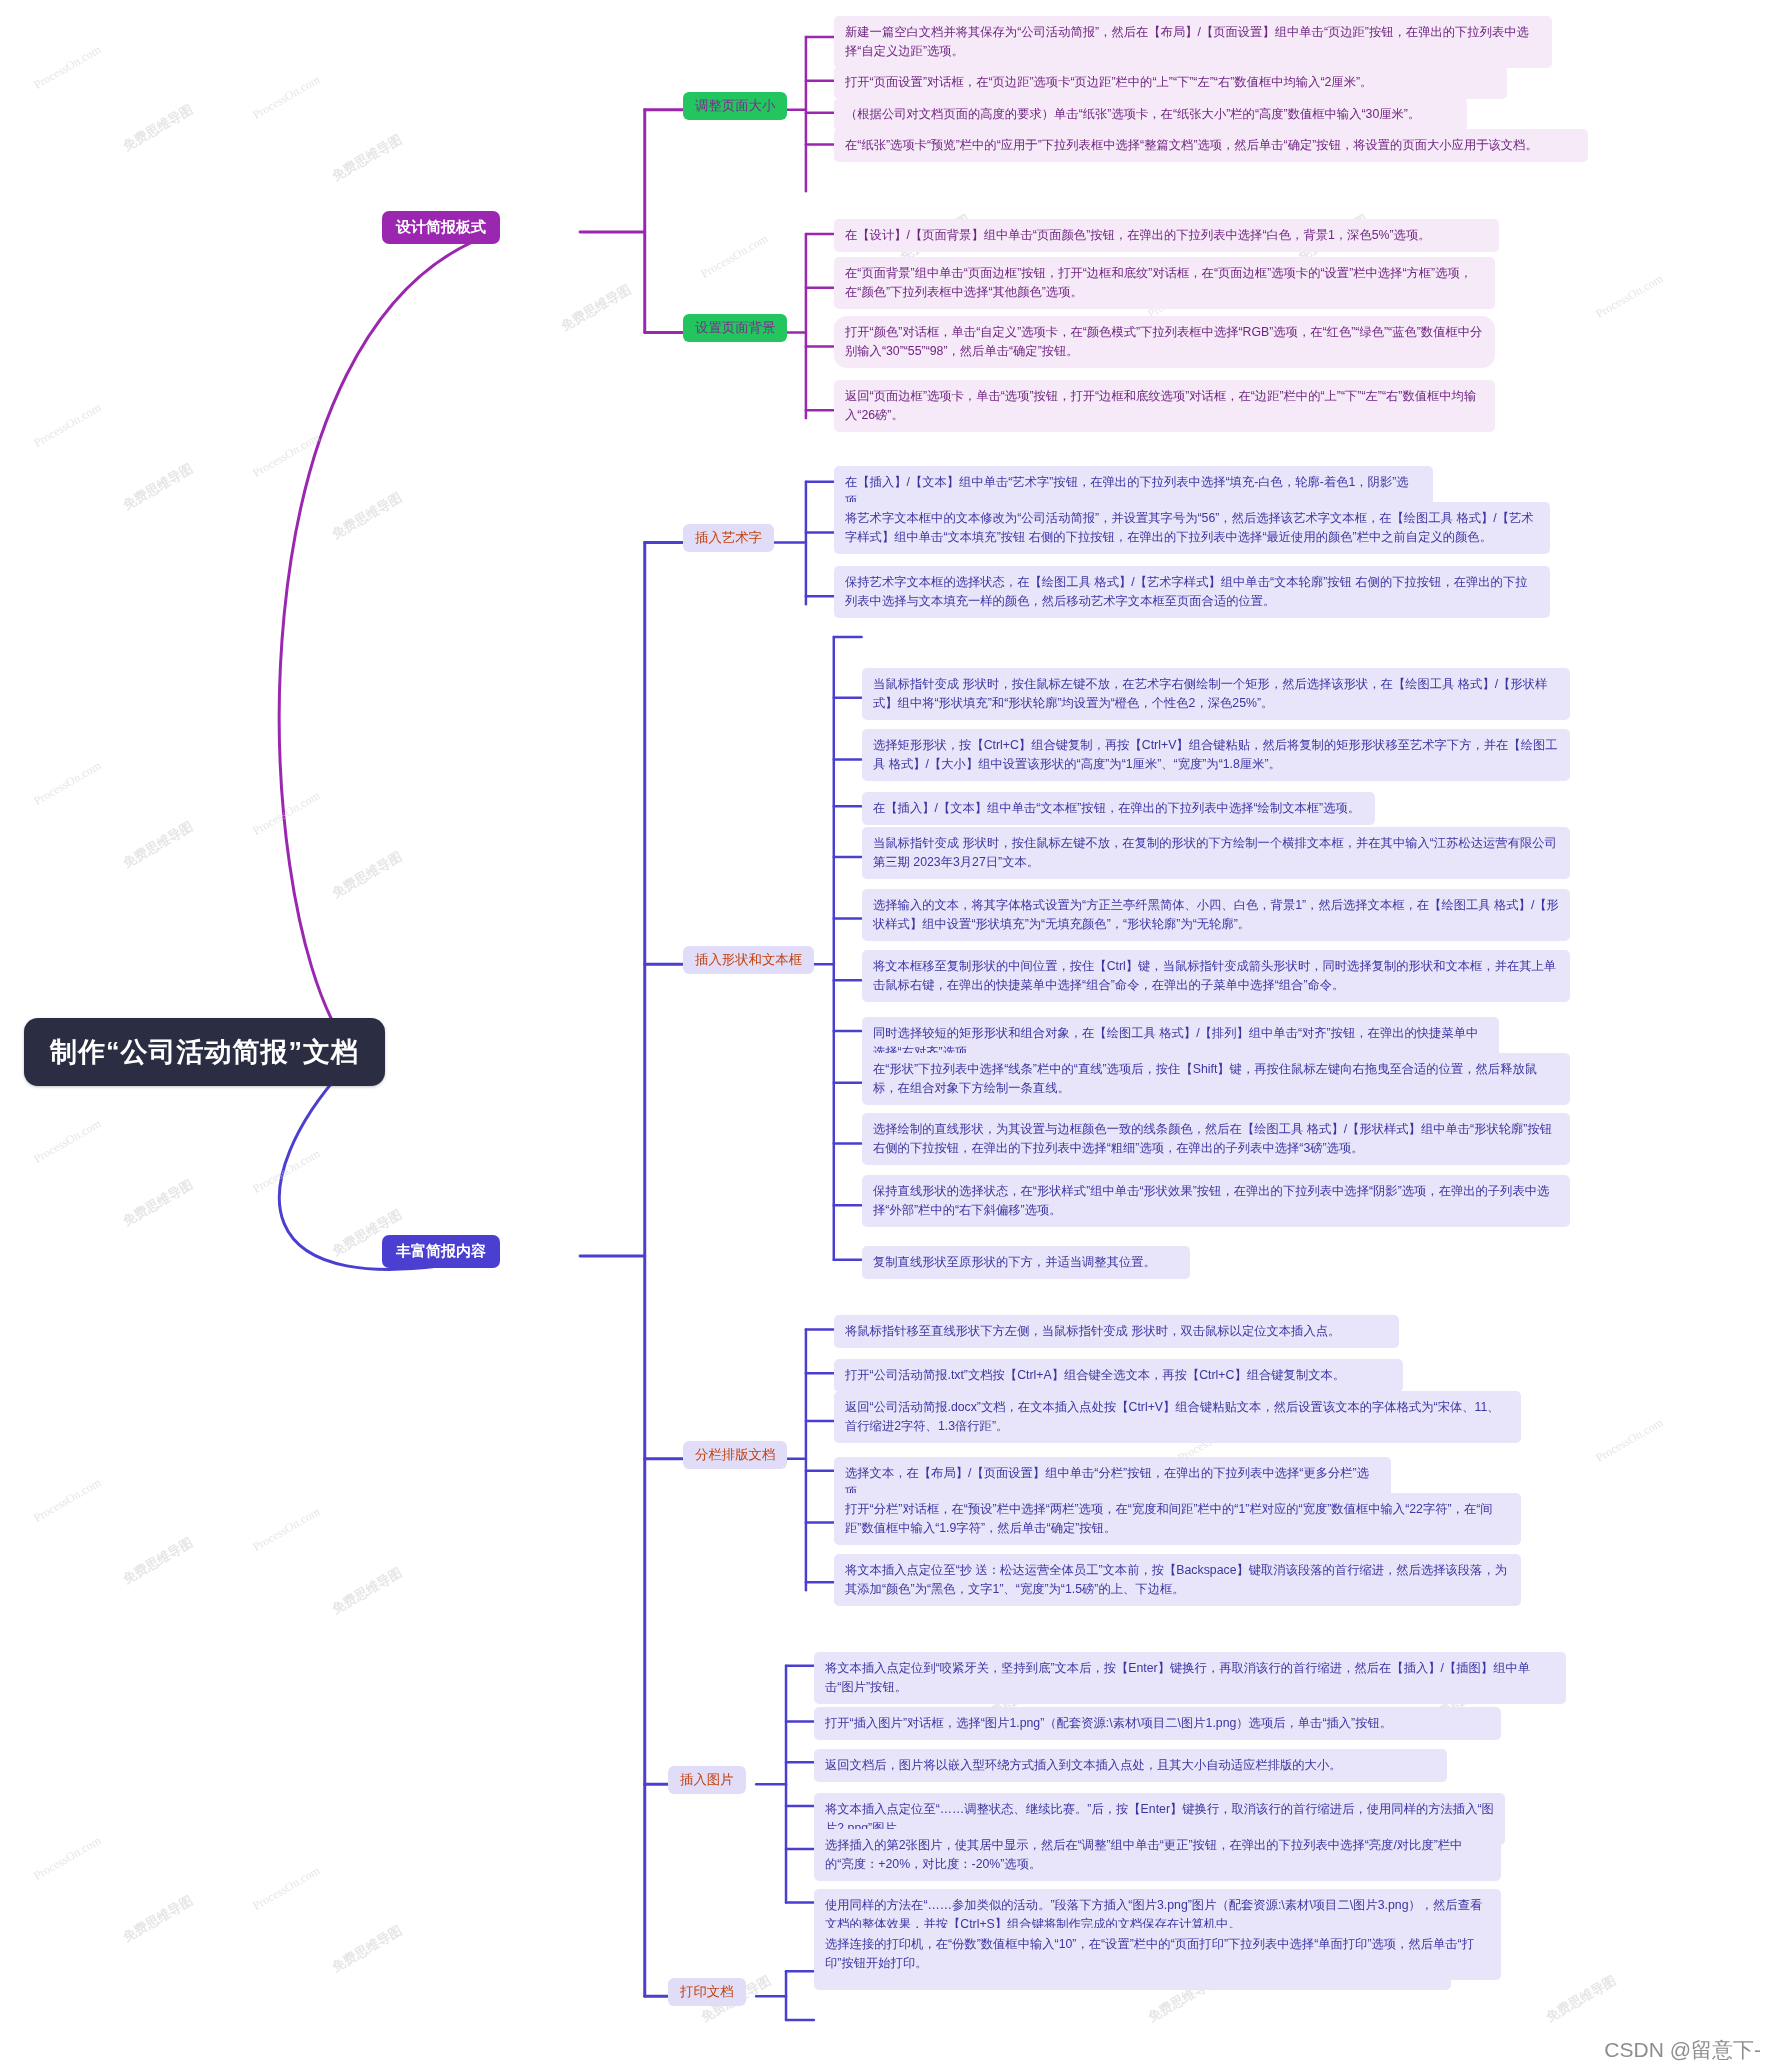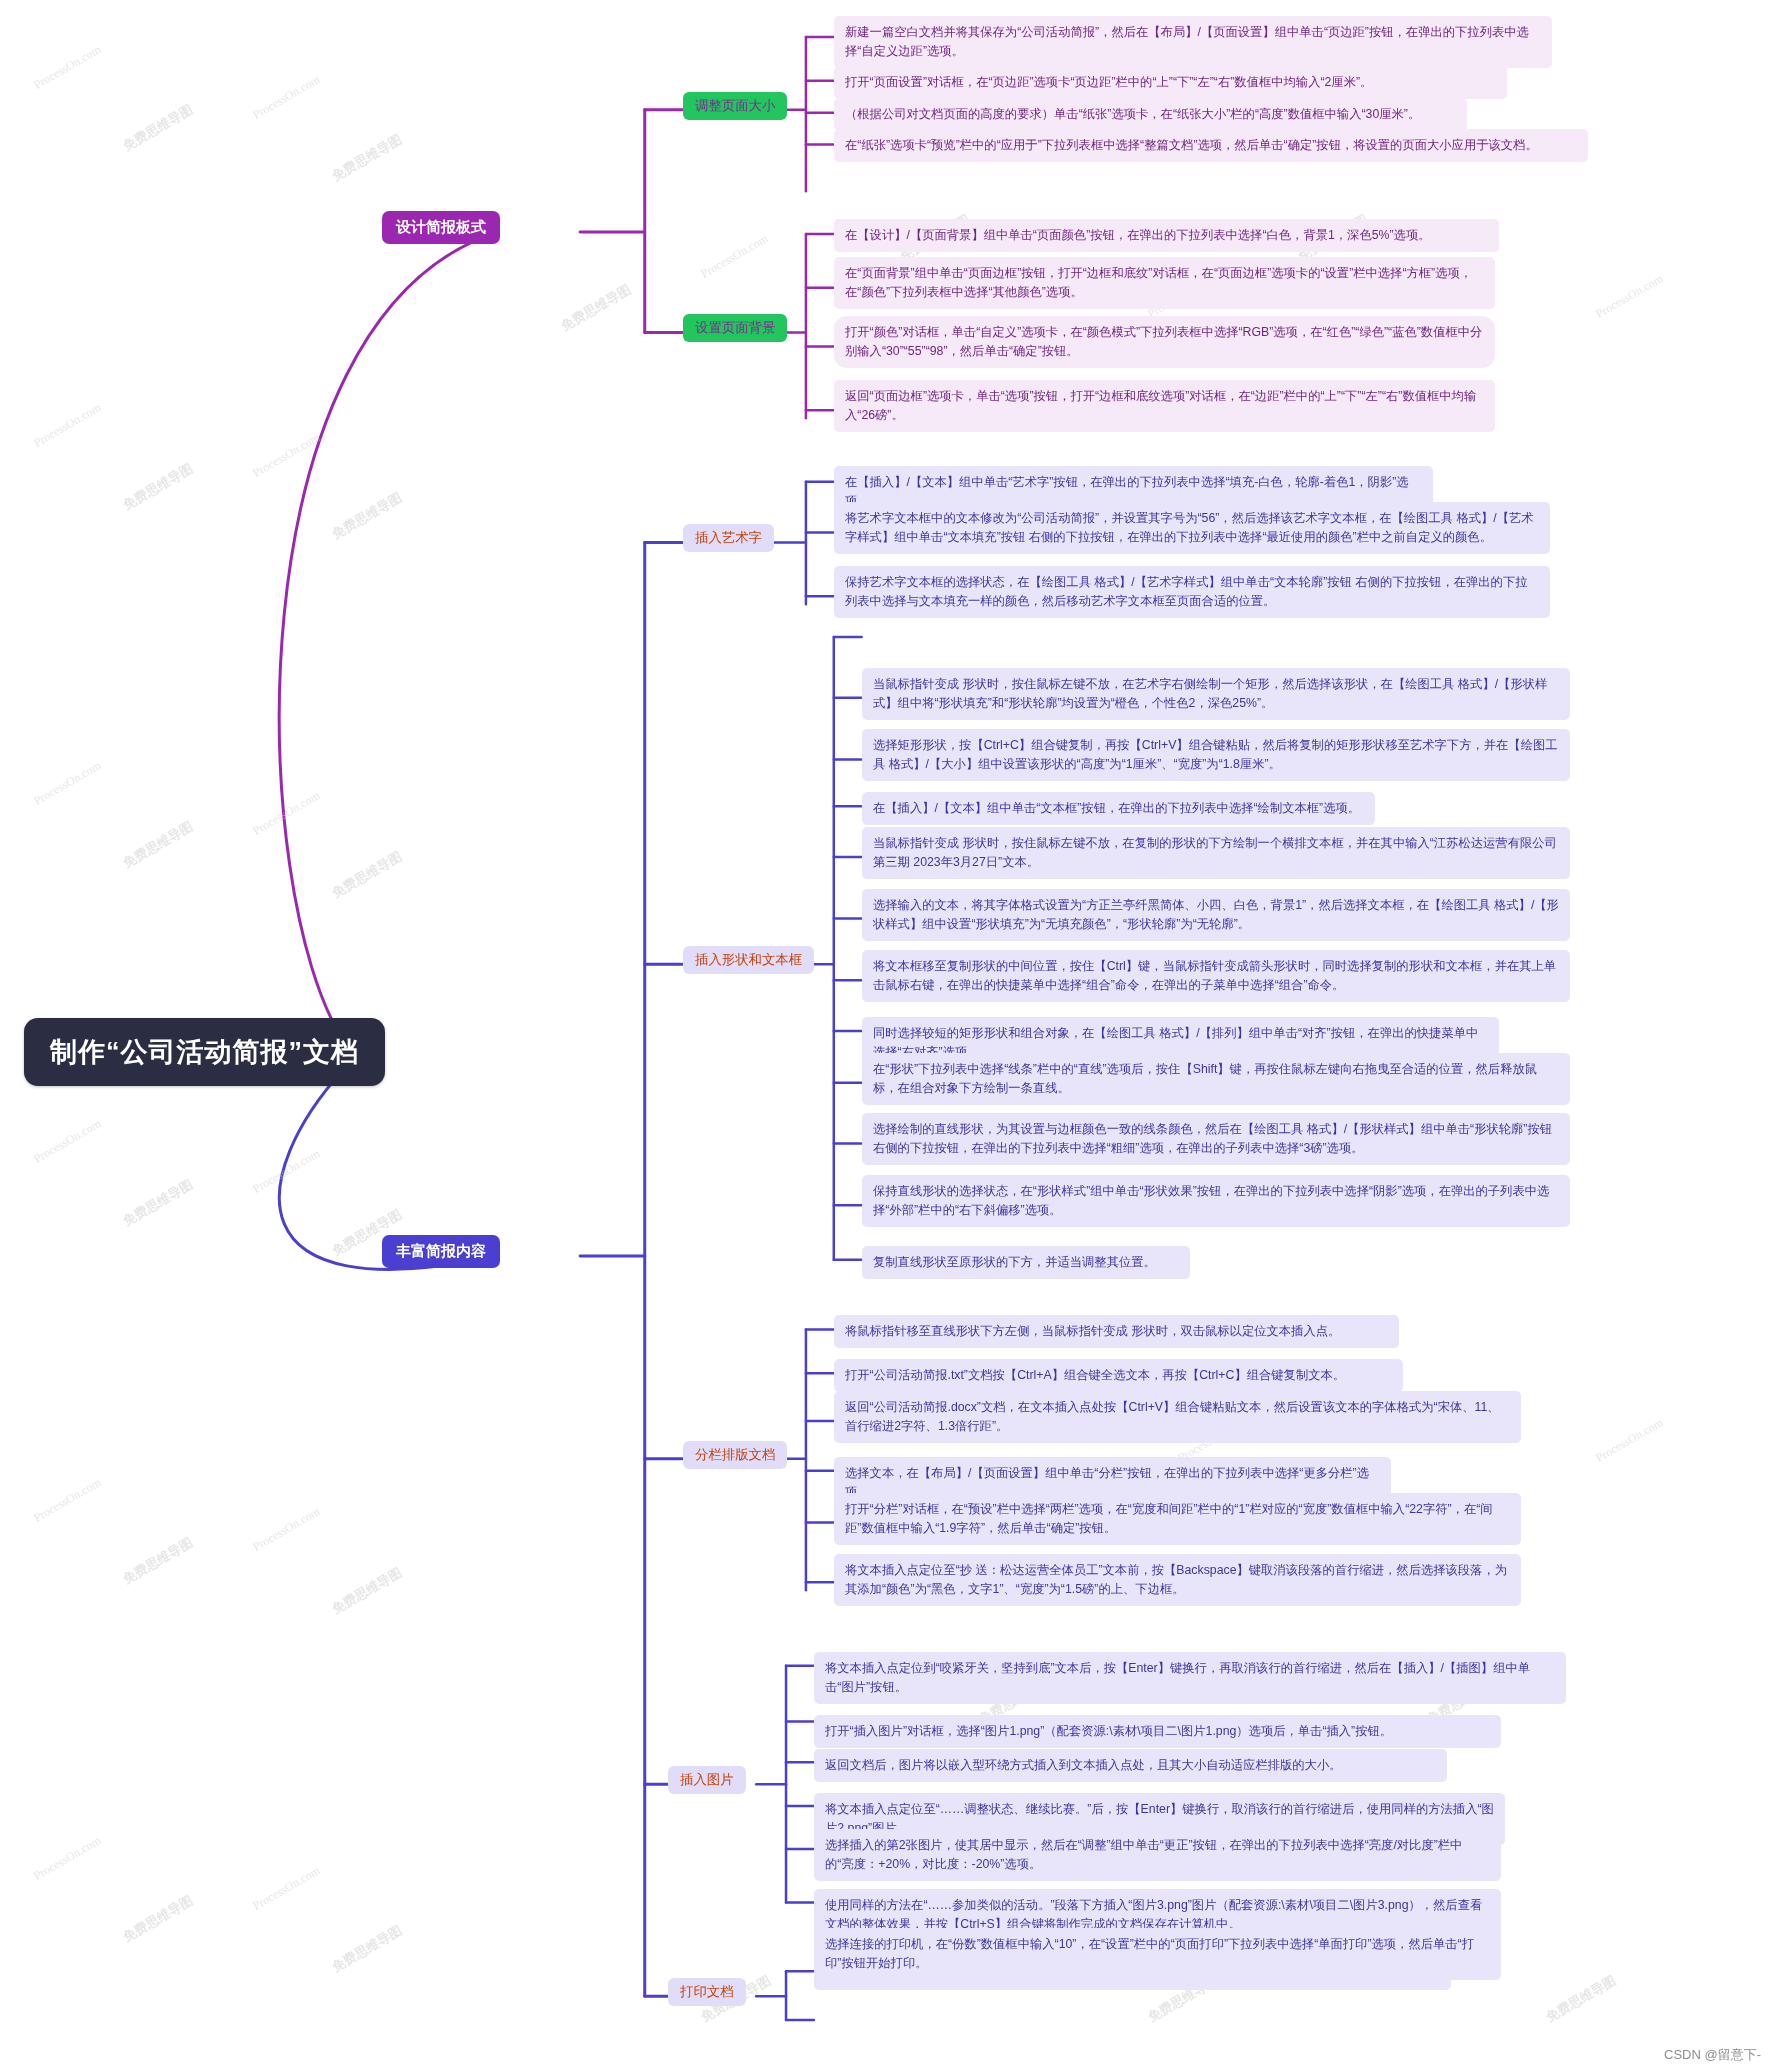--- a/index.html
+++ b/index.html
@@ -47,21 +47,21 @@
   .leaf{
     position:absolute;border-radius:5px;padding:7px 11px;
     font-size:12.3px;line-height:1.55;z-index:2;
     box-sizing:border-box;
   }
   .leaf.purple{background:#f6e9f8;color:#6e2580;}
   .leaf.indigo{background:#e8e5fb;color:#3b35a0;}
 
   
   .credit{
-    position:absolute;right:18px;bottom:8px;color:#8d8d8d;font-size:13px;
+    position:absolute;right:18px;bottom:8px;color:#8d8d8d;font-size:21px;
     font-family:"Liberation Sans",sans-serif;
   }
 </style>
 </head>
 <body>
 
 <div id="map">
 
   <svg id="links" viewBox="0 0 1788 2082">
     <g fill="none" stroke-linecap="round">
@@ -223,21 +223,21 @@
   <div class="topic indigo" style="left:683px;top:1441px;">分栏排版文档</div>
   <div class="leaf indigo" style="left:834px;top:1315px;width:565px;">将鼠标指针移至直线形状下方左侧，当鼠标指针变成 形状时，双击鼠标以定位文本插入点。</div>
   <div class="leaf indigo" style="left:834px;top:1359px;width:569px;">打开“公司活动简报.txt”文档按【Ctrl+A】组合键全选文本，再按【Ctrl+C】组合键复制文本。</div>
   <div class="leaf indigo" style="left:834px;top:1391px;width:687px;">返回“公司活动简报.docx”文档，在文本插入点处按【Ctrl+V】组合键粘贴文本，然后设置该文本的字体格式为“宋体、11、首行缩进2字符、1.3倍行距”。</div>
   <div class="leaf indigo" style="left:834px;top:1457px;width:557px;">选择文本，在【布局】/【页面设置】组中单击“分栏”按钮，在弹出的下拉列表中选择“更多分栏”选项。</div>
   <div class="leaf indigo" style="left:834px;top:1493px;width:687px;">打开“分栏”对话框，在“预设”栏中选择“两栏”选项，在“宽度和间距”栏中的“1”栏对应的“宽度”数值框中输入“22字符”，在“间距”数值框中输入“1.9字符”，然后单击“确定”按钮。</div>
   <div class="leaf indigo" style="left:834px;top:1554px;width:687px;">将文本插入点定位至“抄 送：松达运营全体员工”文本前，按【Backspace】键取消该段落的首行缩进，然后选择该段落，为其添加“颜色”为“黑色，文字1”、“宽度”为“1.5磅”的上、下边框。</div>
 
   <div class="topic indigo" style="left:668px;top:1766px;">插入图片</div>
   <div class="leaf indigo" style="left:814px;top:1652px;width:752px;">将文本插入点定位到“咬紧牙关，坚持到底”文本后，按【Enter】键换行，再取消该行的首行缩进，然后在【插入】/【插图】组中单击“图片”按钮。</div>
-  <div class="leaf indigo" style="left:814px;top:1707px;width:687px;margin-top:8px;">打开“插入图片”对话框，选择“图片1.png”（配套资源:\素材\项目二\图片1.png）选项后，单击“插入”按钮。</div>
+  <div class="leaf indigo" style="left:814px;top:1707px;width:687px;">打开“插入图片”对话框，选择“图片1.png”（配套资源:\素材\项目二\图片1.png）选项后，单击“插入”按钮。</div>
   <div class="leaf indigo" style="left:814px;top:1749px;width:633px;">返回文档后，图片将以嵌入型环绕方式插入到文本插入点处，且其大小自动适应栏排版的大小。</div>
   <div class="leaf indigo" style="left:814px;top:1793px;width:691px;">将文本插入点定位至“……调整状态、继续比赛。”后，按【Enter】键换行，取消该行的首行缩进后，使用同样的方法插入“图片2.png”图片。</div>
   <div class="leaf indigo" style="left:814px;top:1829px;width:687px;">选择插入的第2张图片，使其居中显示，然后在“调整”组中单击“更正”按钮，在弹出的下拉列表中选择“亮度/对比度”栏中的“亮度：+20%，对比度：-20%”选项。</div>
   <div class="leaf indigo" style="left:814px;top:1889px;width:687px;">使用同样的方法在“……参加类似的活动。”段落下方插入“图片3.png”图片（配套资源:\素材\项目二\图片3.png），然后查看文档的整体效果，并按【Ctrl+S】组合键将制作完成的文档保存在计算机中。</div>
 
   <div class="topic indigo" style="left:668px;top:1978px;">打印文档</div>
   <div class="leaf indigo" style="left:814px;top:1957px;width:637px;">选择【文件】/【打印】命令，打开“打印”界面，并在右侧预览文档的打印效果。</div>
   <div class="leaf indigo" style="left:814px;top:1928px;width:687px;">选择连接的打印机，在“份数”数值框中输入“10”，在“设置”栏中的“页面打印”下拉列表中选择“单面打印”选项，然后单击“打印”按钮开始打印。</div>
 
   <div class="credit">CSDN @留意下-</div>

